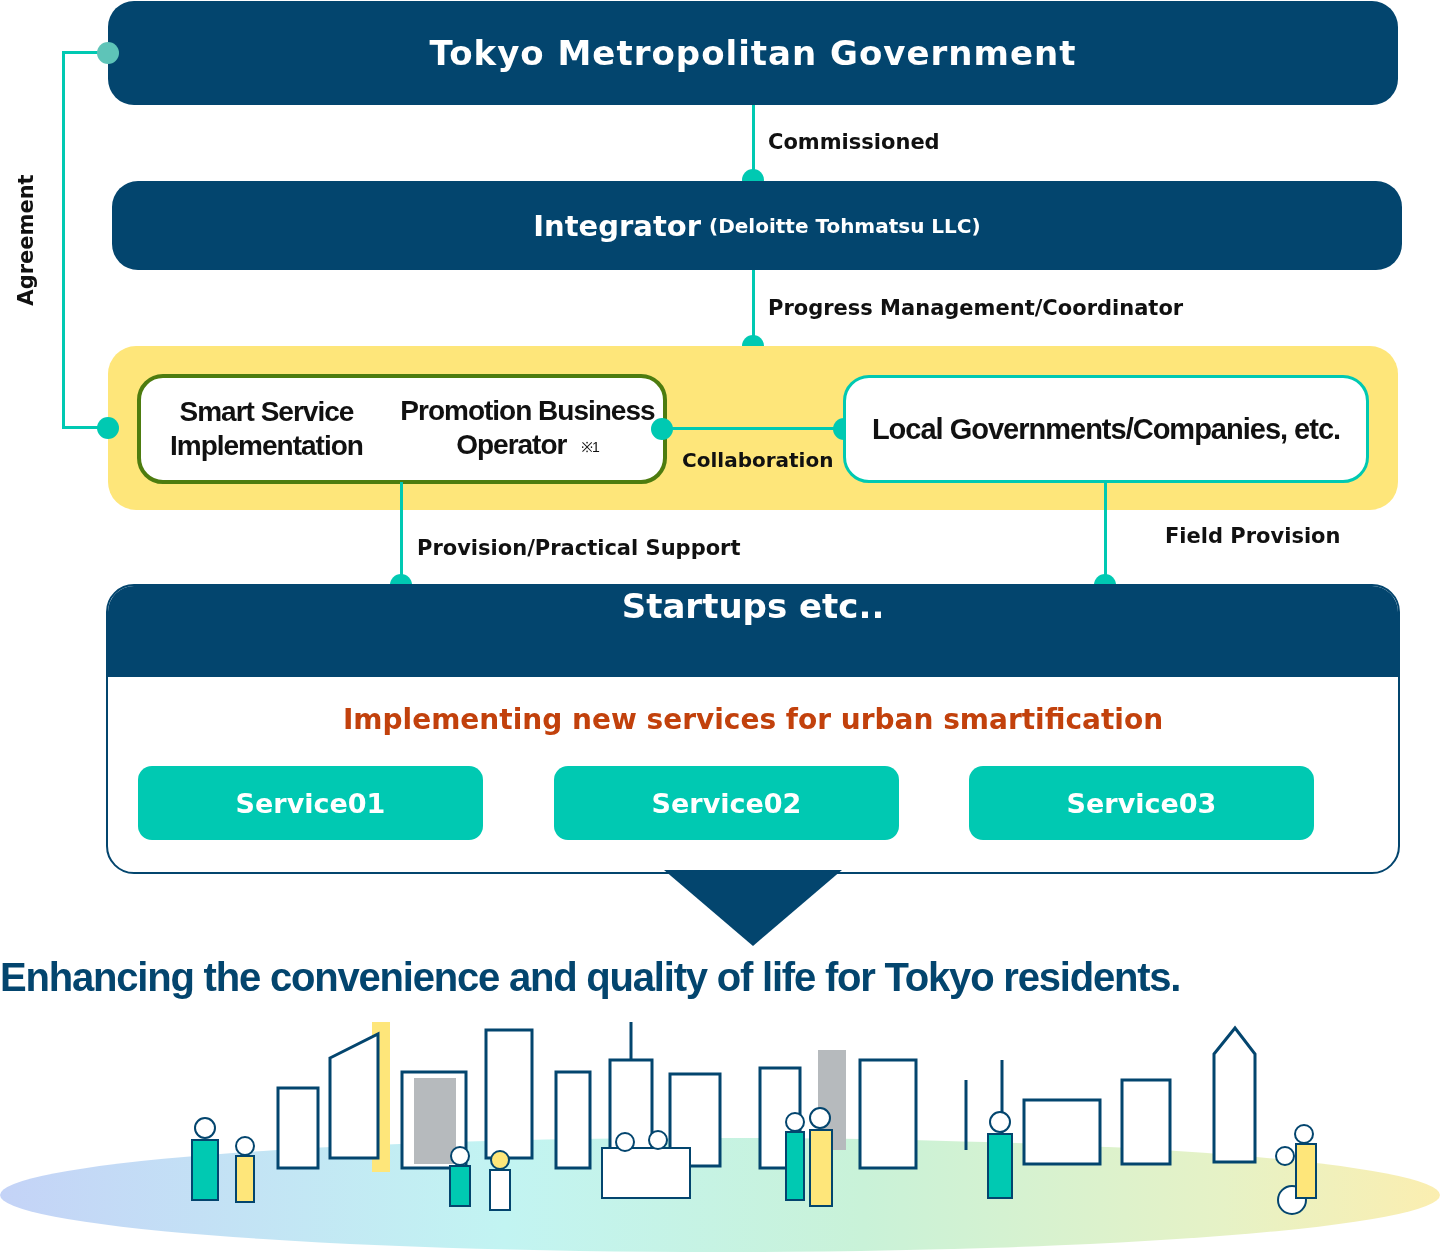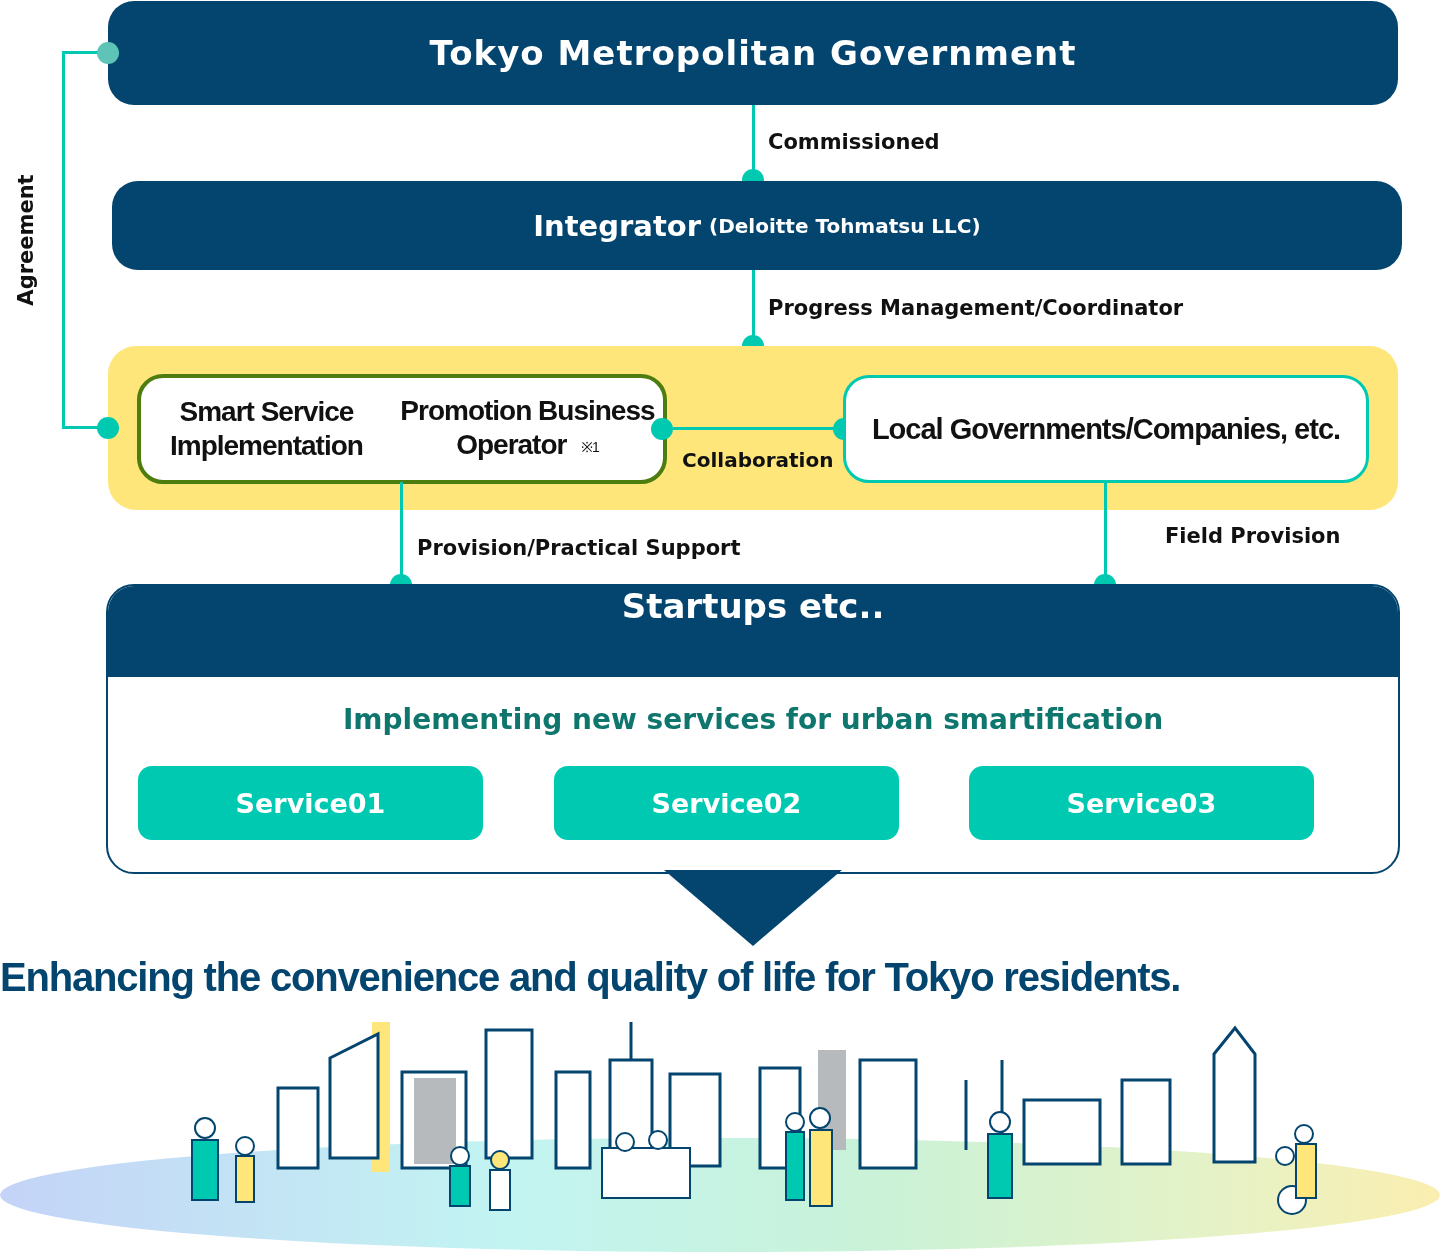--- a/index.html
+++ b/index.html
@@ -72,21 +72,21 @@
 <div class="conn-label" style="left:417px; top:536px;">Provision/Practical Support</div>
 
 <div class="vline" style="left:1104px; top:481px; height:103px;"></div>
 <div class="dot" style="left:1094px; top:574px;"></div>
 <div class="conn-label" style="left:1121px; top:524px;margin-left:44px;">Field Provision</div>
 
 <div class="abs" style="left:106px; top:584px; width:1290px; height:286px; border:2px solid #03456e; border-radius:28px; background:#fff; overflow:hidden;">
   <div style="background:#03456e; height:91px; display:flex; align-items:flex-start; justify-content:center; color:#fff; font-weight:bold; font-size:34px;">
     <span>Startups etc..</span>
   </div>
-  <div style="text-align:center; font-weight:bold; font-size:28px; color:#0f766e; margin-top:26px;">Implementing new services for urban smartification</div>
+  <div style="text-align:center; font-weight:bold; font-size:28px; color:#c2410c; margin-top:26px;">Implementing new services for urban smartification</div>
 </div>
 <div class="service" style="left:138px;">
   <span>Service01</span>
 </div>
 <div class="service" style="left:554px;">
   <span>Service02</span>
 </div>
 <div class="service" style="left:969px;">
   <span>Service03</span>
 </div>

